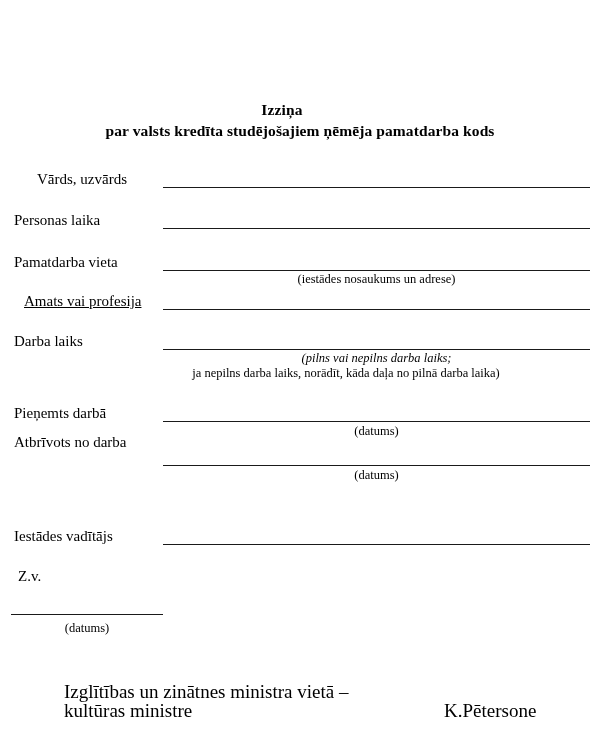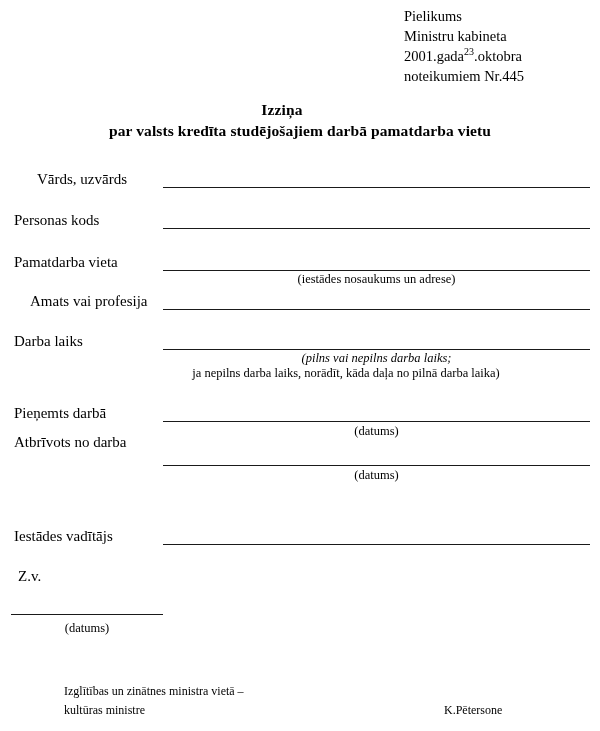--- a/index.html
+++ b/index.html
@@ -73,51 +73,45 @@
   }
   .hint {
     position: absolute;
     font-size: 12.5px;
     line-height: 15px;
     text-align: center;
     white-space: nowrap;
   }
   .signature-block {
     position: absolute;
-    font-size: 12px;
+    font-size: 19px;
     line-height: 19px;
     white-space: nowrap;
   }
 </style>
 </head>
 <body>
 
 <div class="page">
 
-  <div class="doc-header">
-    <div>Pielikums</div>
-    <div>Ministru kabineta</div>
-    <div><span>2001.gada</span><span class="sup">23</span><span>.oktobra</span></div>
-    <div>noteikumiem Nr.445</div>
-  </div>
 
   <div class="title-main">Izziņa</div>
-  <div class="title-sub">par valsts kredīta studējošajiem darbā pamatdarba vietu</div>
+  <div class="title-sub">par valsts kredīta studējošajiem ņēmēja pamatdarba kods</div>
 
   <div class="label" style="left:14px; top:170px;margin-left:23px;">Vārds, uzvārds</div>
   <div class="rule" style="left:163px; top:187px; width:427px;"></div>
 
-  <div class="label" style="left:14px; top:211px;">Personas kods</div>
+  <div class="label" style="left:14px; top:211px;">Personas laika</div>
   <div class="rule" style="left:163px; top:228px; width:427px;"></div>
 
   <div class="label" style="left:14px; top:253px;">Pamatdarba vieta</div>
   <div class="rule" style="left:163px; top:270px; width:427px;"></div>
   <div class="hint" style="left:163px; top:272px; width:427px;">(iestādes nosaukums un adrese)</div>
 
-  <div class="label" style="left:30px; top:292px;">Amats vai profesija</div>
+  <div class="label" style="left:24px; top:292px;text-decoration:underline;">Amats vai profesija</div>
   <div class="rule" style="left:163px; top:309px; width:427px;"></div>
 
   <div class="label" style="left:14px; top:332px;">Darba laiks</div>
   <div class="rule" style="left:163px; top:349px; width:427px;"></div>
   <div class="hint" style="left:163px; top:351px; width:427px;font-style:italic;">(pilns vai nepilns darba laiks;</div>
   <div class="hint" style="left:106px; top:366px; width:480px;text-align:center;">ja nepilns darba laiks, norādīt, kāda daļa no pilnā darba laika)</div>
 
   <div class="label" style="left:14px; top:404px;">Pieņemts darbā</div>
   <div class="rule" style="left:163px; top:421px; width:427px;"></div>
   <div class="hint" style="left:163px; top:424px; width:427px;">(datums)</div>

